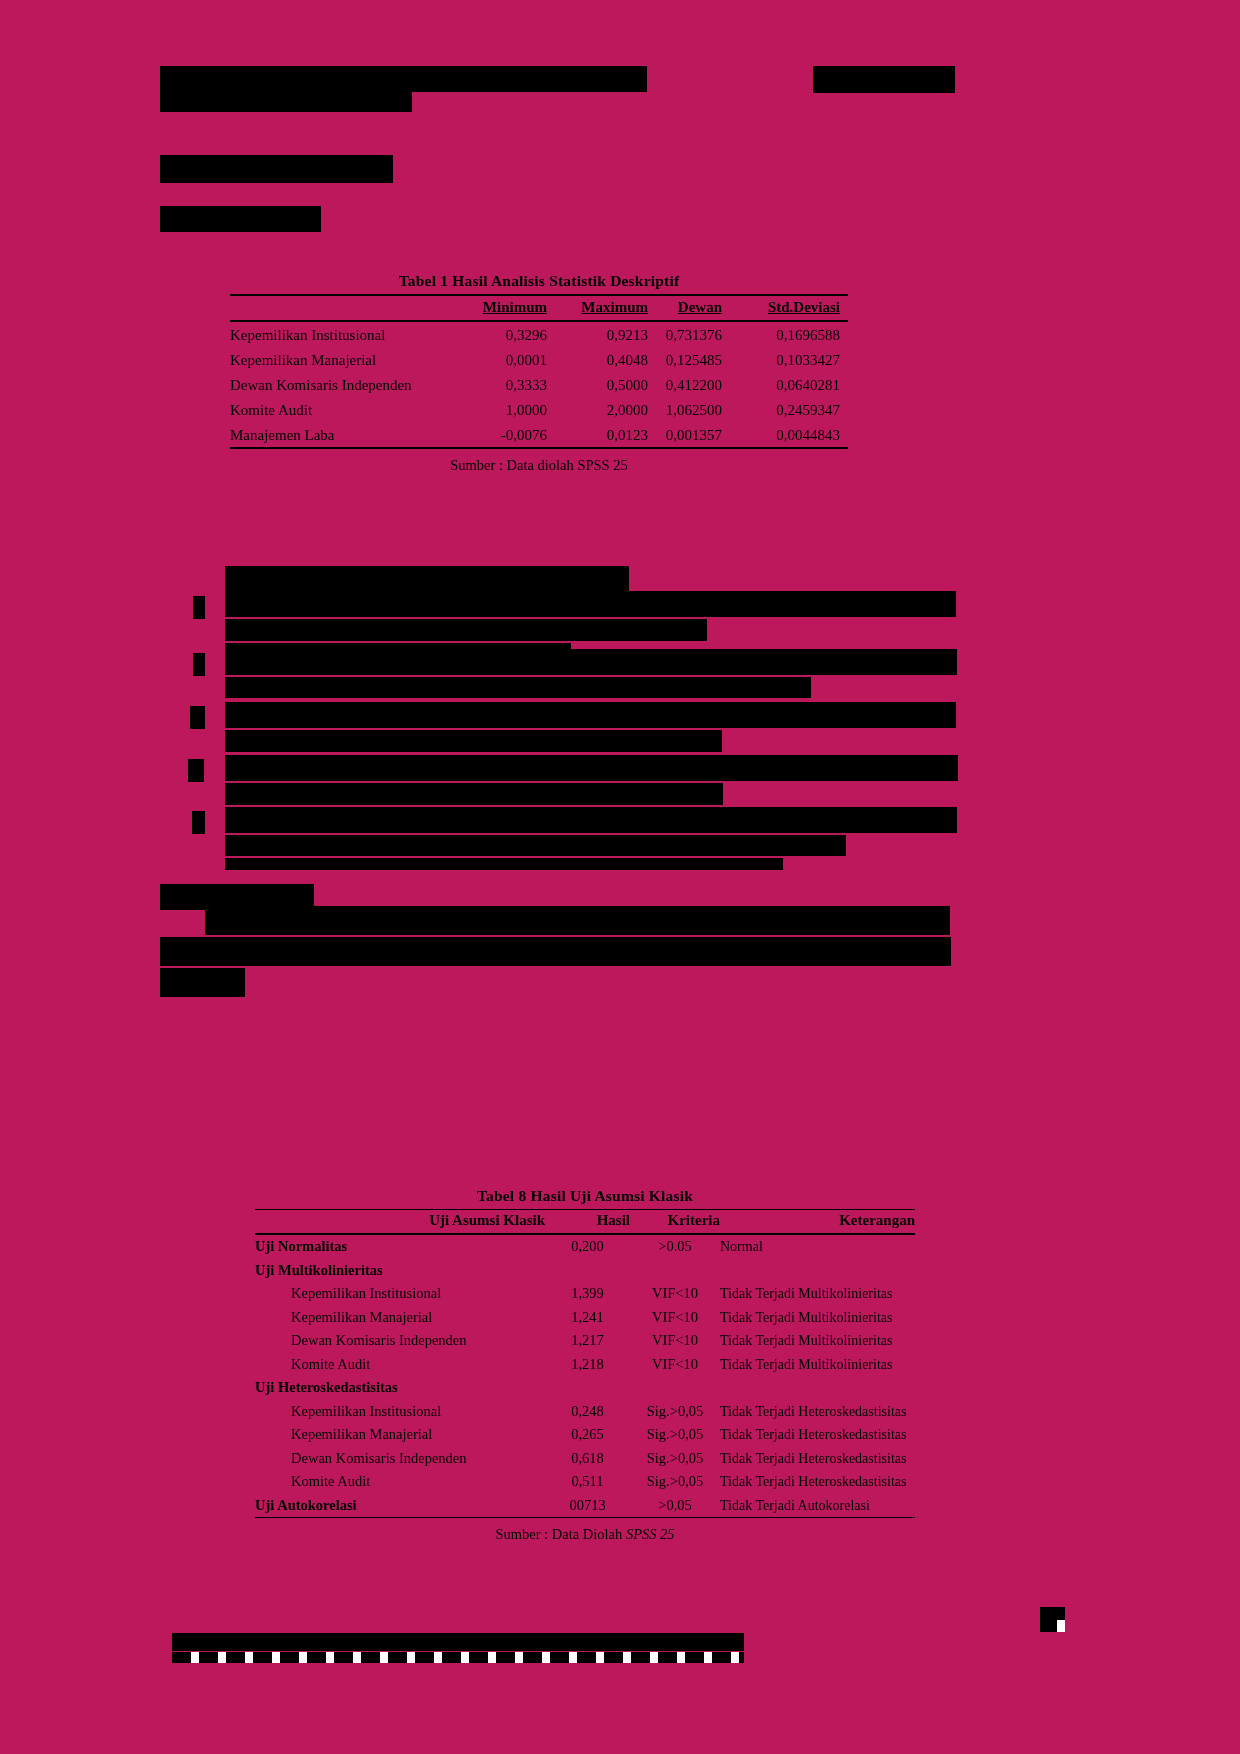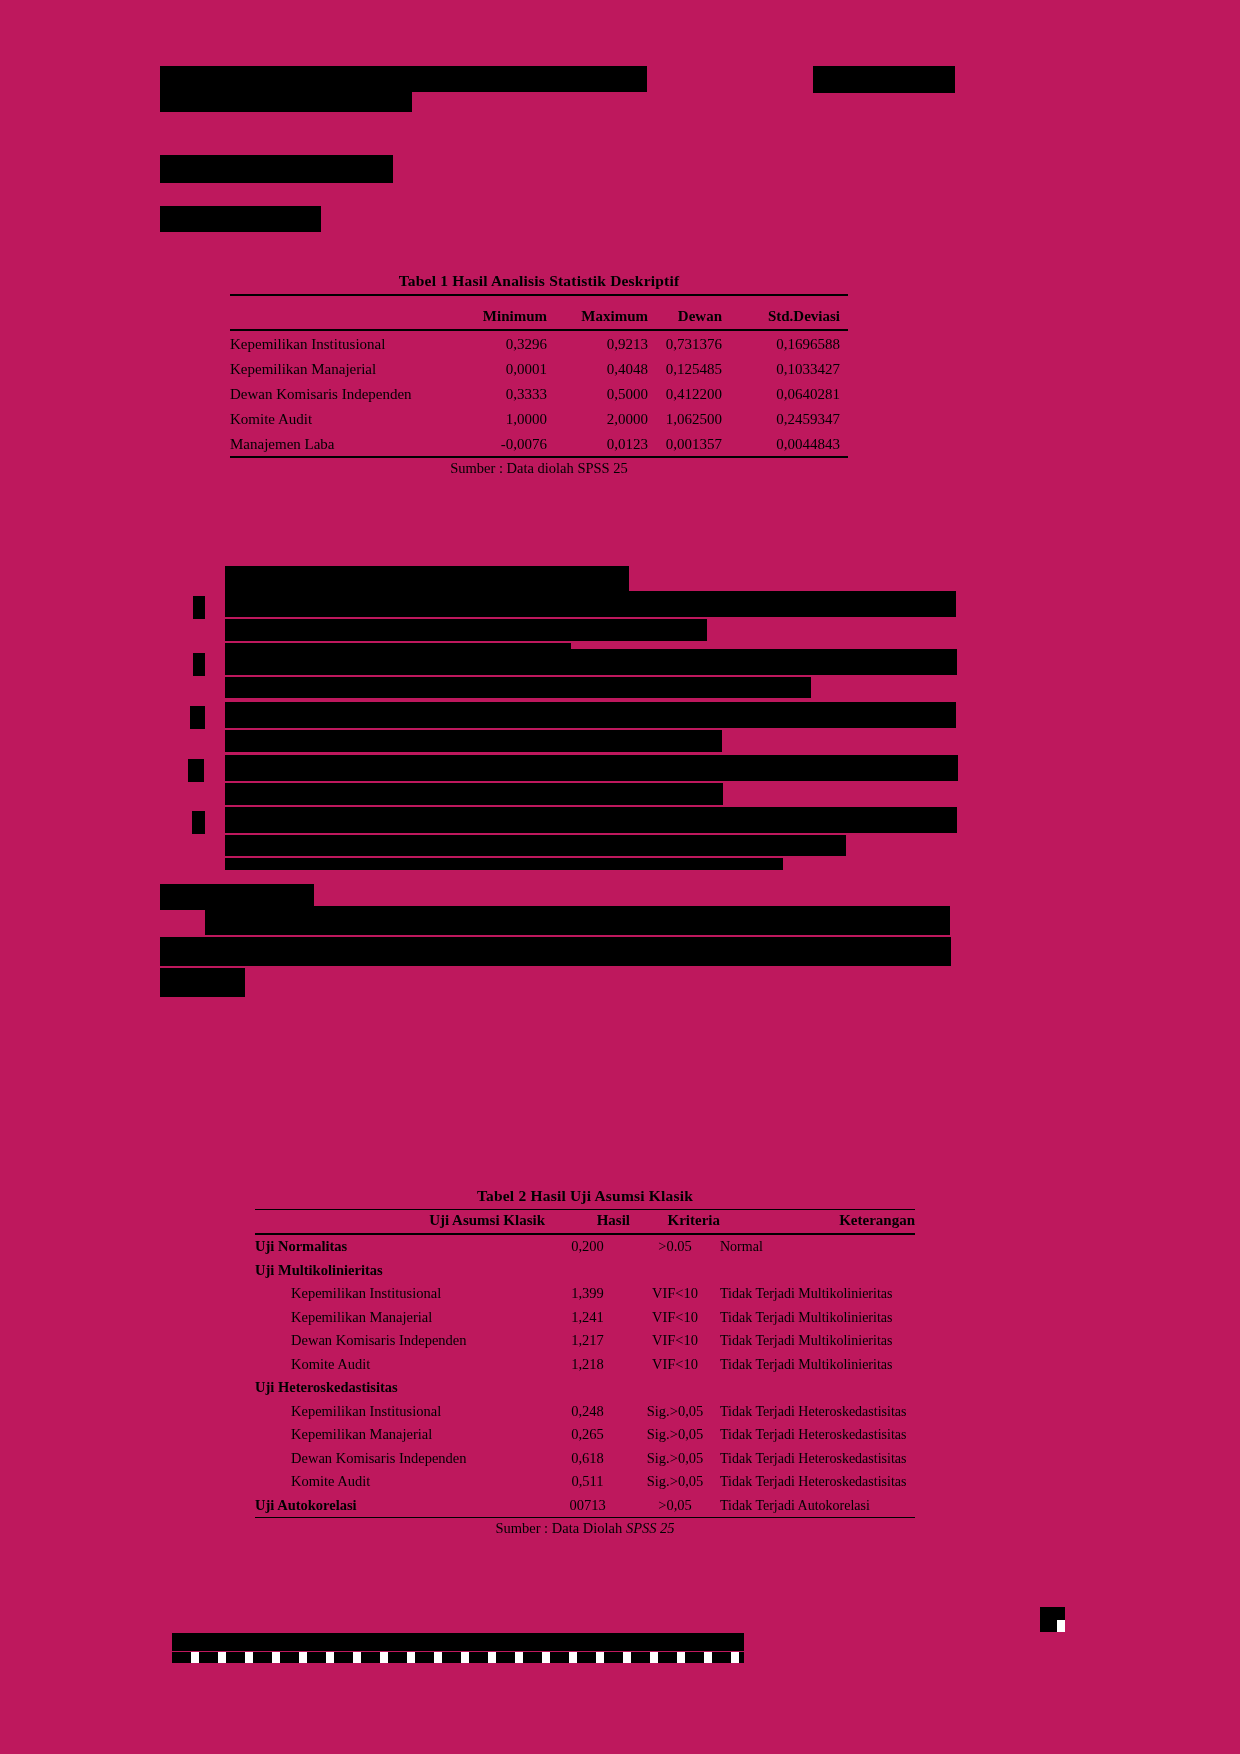--- a/index.html
+++ b/index.html
@@ -12,27 +12,27 @@
     color:#000;
     overflow:hidden;
   }
   
   .red { position:absolute; background:#000; }
 
   
   .t1wrap { position:absolute; left:230px; top:271px; width:618px; }
   .tbl-title { text-align:center; font-weight:bold; font-size:15.5px; line-height:20px; letter-spacing:0.2px; }
   .t1wrap table { border-collapse:collapse; width:100%; font-size:15px; margin-top:3px; border-bottom:2px solid #000; }
-  .t1wrap thead th { border-top:2px solid #000; border-bottom:2px solid #000; font-weight:bold; padding:12px 0 4px; }
+  .t1wrap thead th { border-top:2px solid #000; border-bottom:2px solid #000; font-weight:bold; padding:3px 0 4px;text-decoration:underline; }
   .t1wrap thead th.num { text-align:right; }
   .t1wrap td { padding:2.5px 0; vertical-align:top; line-height:20px; }
   .t1wrap td.lbl { text-align:left; }
   .t1wrap td.num { text-align:right; white-space:nowrap; }
   .t1wrap td.std, .t1wrap th.std { padding-right:8px; }
-  .src { text-align:center; font-size:14.5px; margin-top:1px; line-height:18px; }
+  .src { text-align:center; font-size:14.5px; margin-top:7px; line-height:18px; }
 
   
   .t2wrap { position:absolute; left:255px; top:1186px; width:660px; }
   .t2wrap table { border-collapse:collapse; width:100%; font-size:14.5px; margin-top:3px; border-bottom:1.5px solid #000; }
   .t2wrap thead th { border-top:1.5px solid #000; border-bottom:2.5px solid #000; font-weight:bold; text-align:right; padding:2px 0 4px; font-size:15px; }
   .t2wrap td { padding:2px 0; vertical-align:top; line-height:19.5px; }
   .t2wrap td.lbl2 { text-align:left; }
   .t2wrap td.b { font-weight:bold; }
   .t2wrap td.ind { padding-left:36px; }
   .t2wrap td.ctr { text-align:center; white-space:nowrap; }
@@ -138,21 +138,21 @@
   <div class="red" style="left:225px; top:807px; width:732px; height:26px;"></div>
   <div class="red" style="left:225px; top:835px; width:621px; height:21px;"></div>
   <div class="red" style="left:225px; top:858px; width:558px; height:12px;"></div>
 
   <div class="red" style="left:160px; top:884px; width:154px; height:26px;"></div>
   <div class="red" style="left:205px; top:906px; width:745px; height:29px;"></div>
   <div class="red" style="left:160px; top:937px; width:791px; height:29px;"></div>
   <div class="red" style="left:160px; top:968px; width:85px;  height:29px;"></div>
 
   <div class="t2wrap">
-    <div class="tbl-title">Tabel 2 Hasil Uji Asumsi Klasik</div>
+    <div class="tbl-title">Tabel 8 Hasil Uji Asumsi Klasik</div>
     <table>
       <colgroup>
         <col style="width:290px">
           <col style="width:85px">
           <col style="width:90px">
           <col style="width:195px">
       </colgroup>
       <thead>
         <tr>
           <th>Uji Asumsi Klasik</th>

